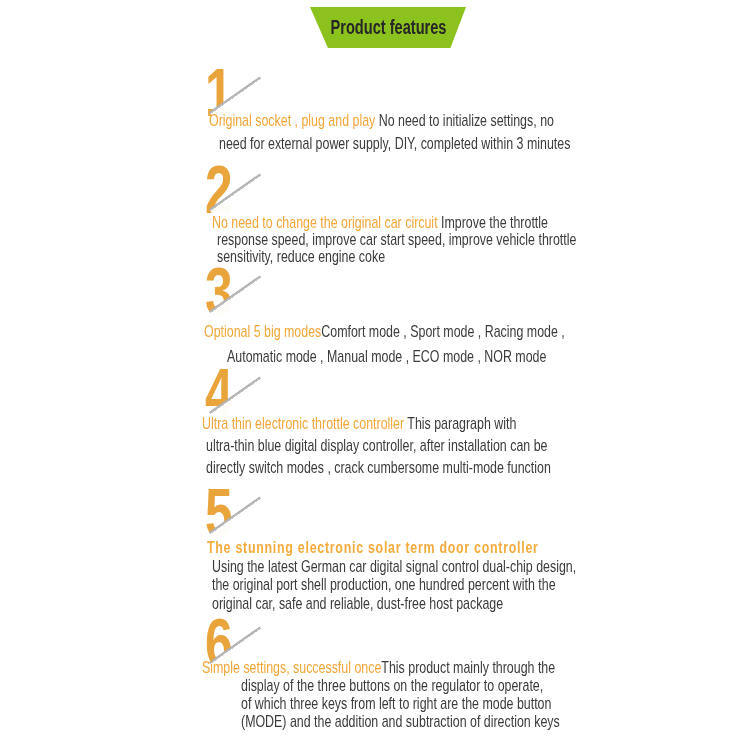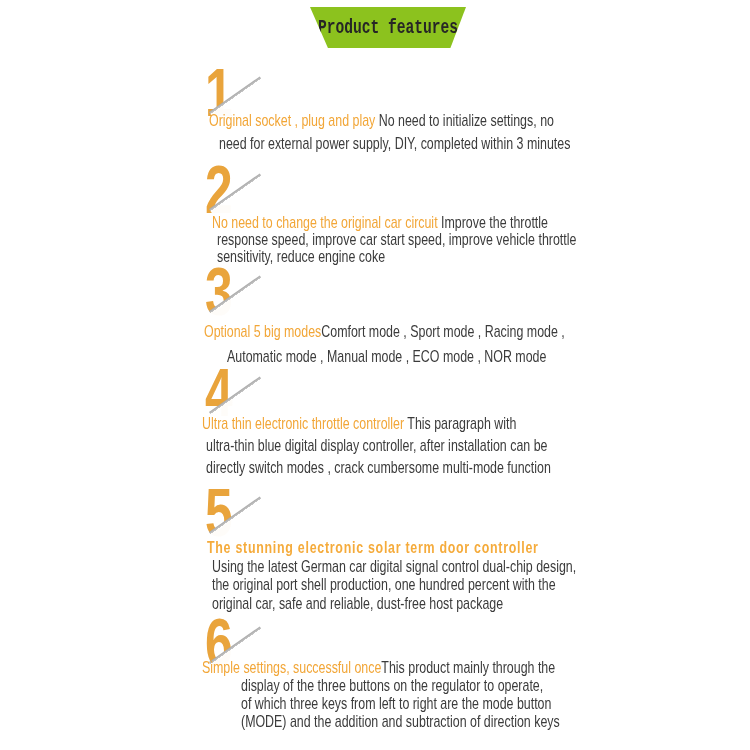--- a/index.html
+++ b/index.html
@@ -11,21 +11,21 @@
     font-family: "Liberation Sans", sans-serif;
     color: #3b3b3b;
   }
   
   .badge {
     position: absolute;
     left: 310px; top: 7px;
     width: 156px; height: 41px;
     background: #8cc21e;
     clip-path: polygon(0 0, 100% 0, 90% 100%, 11.5% 100%);
-    display: flex; align-items: center; justify-content: center; font-family: Liberation Mono, monospace;
+    display: flex; align-items: center; justify-content: center;
   }
   .badge span {
     font-size: 20px; font-weight: 700; color: #262626;
     transform: scaleX(0.73); transform-origin: center center;
     white-space: nowrap;
   }
   
   .num-wrap {
     position: absolute;
     left: 205px;

